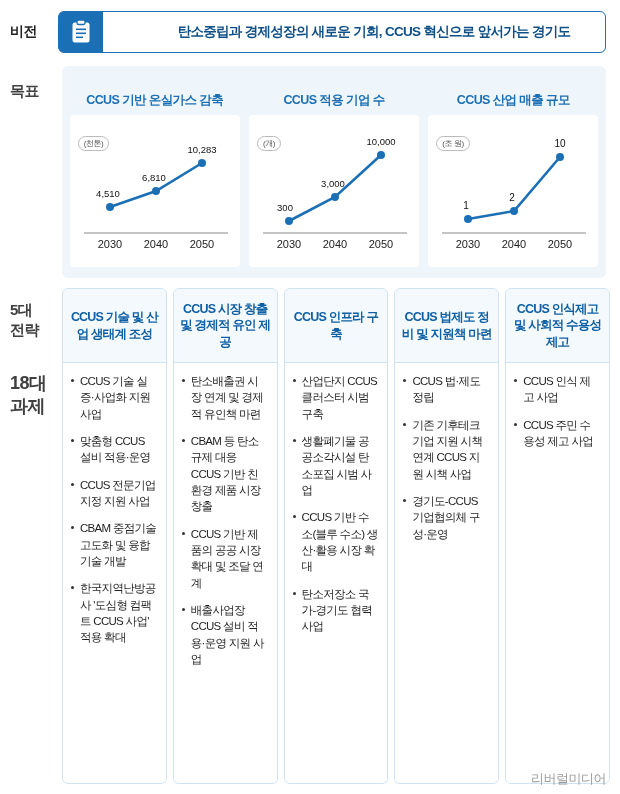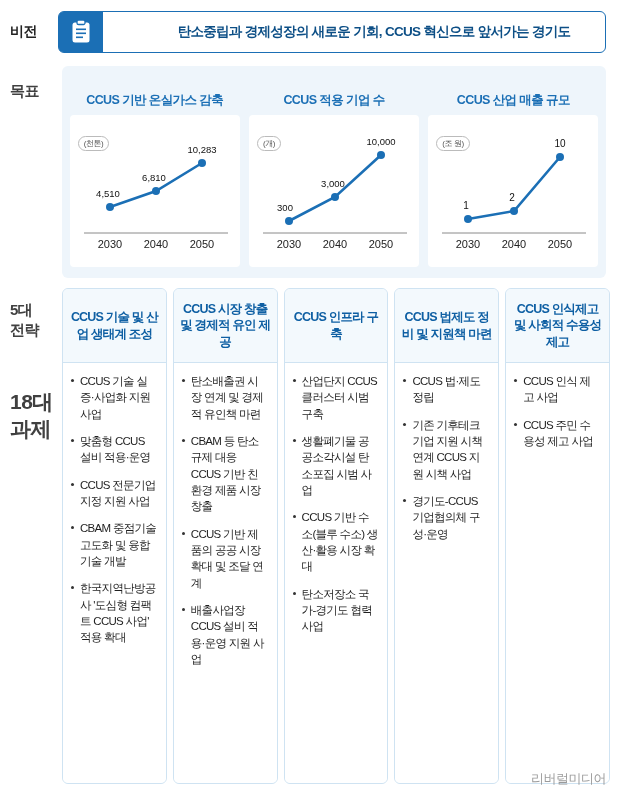--- a/index.html
+++ b/index.html
@@ -128,23 +128,23 @@
   
   .strat-label {
     position: absolute;
     left: 10px; top: 300px;
     width: 56px;
     font-size: 15px;
     line-height: 1.3;
   }
   .task-label {
     position: absolute;
-    left: 10px; top: 388px;
+    left: 10px; top: 372px;
     width: 56px;
-    font-size: 21px;
+    font-size: 18px;
     line-height: 1.3;
   }
 
   .columns {
     position: absolute;
     left: 62px; top: 288px;
     width: 548px;
     height: 496px;
     display: flex;
     gap: 6px;

